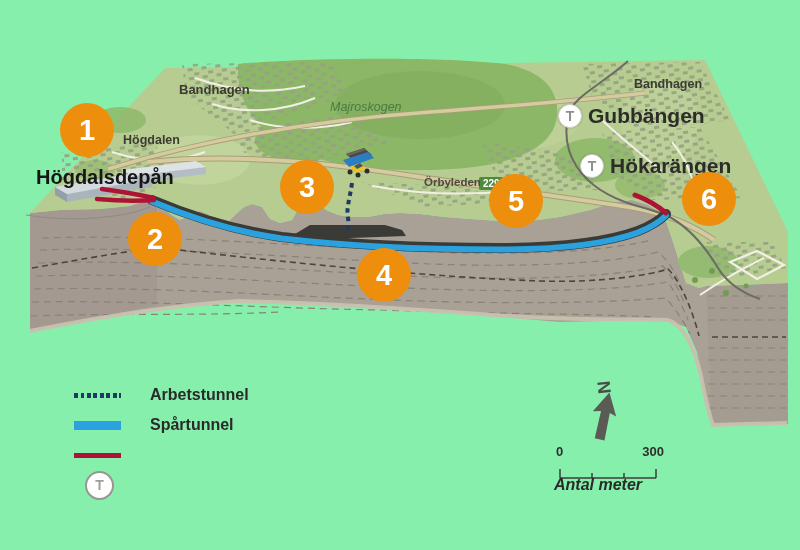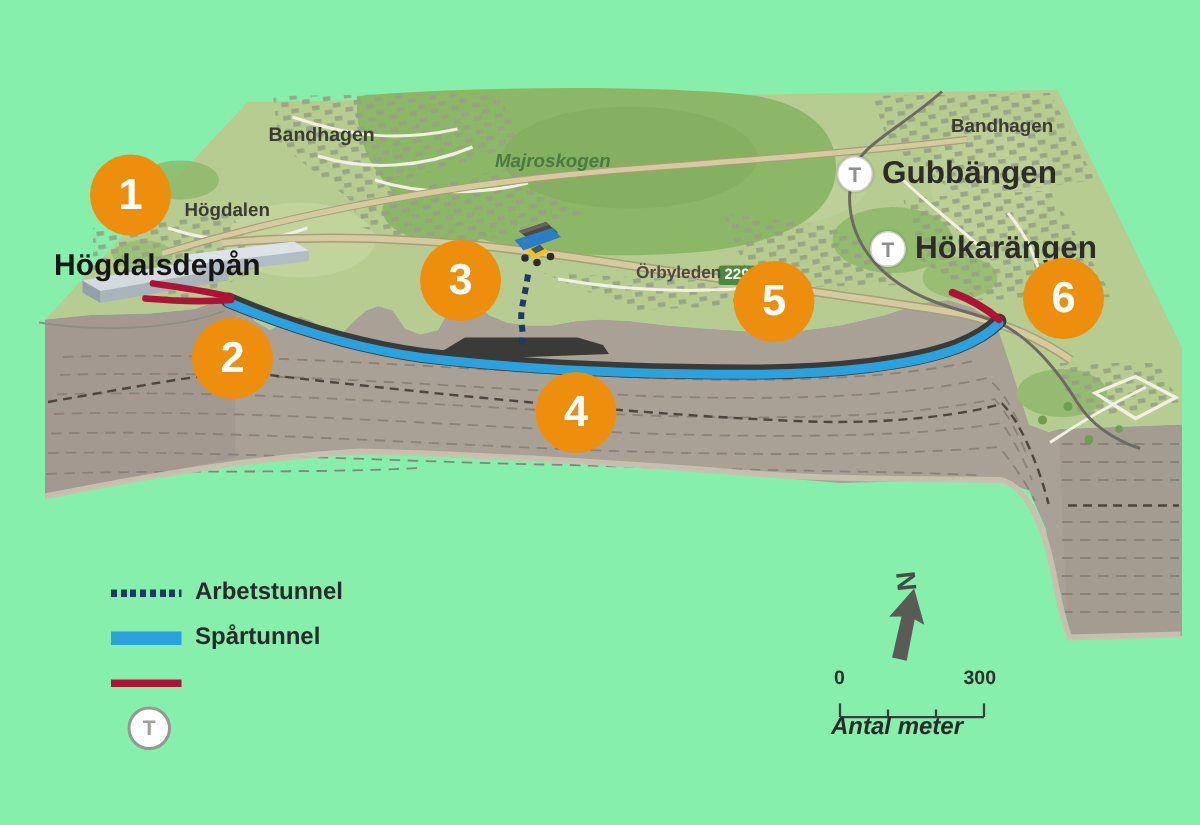--- a/index.html
+++ b/index.html
@@ -3,21 +3,21 @@
 <meta charset="utf-8">
 <style>
   html,body{margin:0;padding:0;background:#fff;}
   body{font-family:"Liberation Sans",sans-serif;}
   #stage{position:relative;width:800px;height:550px;background:#86efac;overflow:hidden;}
   #terrain{position:absolute;left:0;top:0;z-index:0;}
 
   .maplabel{position:absolute;z-index:2;color:#3b3b33;font-weight:700;white-space:nowrap;}
   .lbl-bandhagen{left:179px;top:82px;font-size:13px;}
   .lbl-hogdalen{left:123px;top:133px;font-size:12.5px;}
-  .lbl-majroskogen{left:330px;top:100px;font-size:12.5px;font-style:italic;font-weight:700;color:#4a7a40;}
+  .lbl-majroskogen{left:330px;top:100px;font-size:12.5px;font-style:italic;font-weight:400;color:#4a7a40;}
   .lbl-tallkrogen{left:634px;top:77px;font-size:12.5px;}
   .lbl-orbyleden{left:424px;top:176px;font-size:11.5px;color:#4b4a3c;}
   .lbl-depot{left:36px;top:166px;font-size:20px;color:#161616;}
 
   .road-badge{position:absolute;left:479px;top:177px;z-index:1;background:#4c8b3f;color:#fff;
     font-size:10px;font-weight:700;padding:0px 4px;border-radius:2px;line-height:13px;}
 
   .station{position:absolute;z-index:2;display:flex;align-items:center;}
   .station .disc{width:22px;height:22px;border-radius:50%;background:#fff;border:1px solid #cfcfca;
     display:flex;align-items:center;justify-content:center;color:#8f8f8f;font-weight:700;font-size:14px;
@@ -33,21 +33,21 @@
   .m5{left:489px;top:174px;} .m6{left:682px;top:172px;}
 
   .legend{position:absolute;left:74px;top:380px;z-index:2;}
   .legend-row{display:flex;align-items:center;height:30px;}
   .sw{width:56px;display:flex;align-items:center;justify-content:flex-start;}
   .sw-dash{width:47px;height:5px;background:repeating-linear-gradient(90deg,#1E3A64 0 4px,transparent 4px 6.5px);}
   .sw-blue{width:47px;height:9px;background:#2AA2DF;}
   .sw-red{width:47px;height:5px;background:#AE1336;}
   .sw-t{width:25px;height:25px;margin-left:11px;border-radius:50%;border:2px solid #979792;color:#a0a09b;
     font-weight:700;font-size:14px;display:flex;align-items:center;justify-content:center;background:#fff;}
-  .legend-label{margin-left:0;font-size:16px;font-weight:600;color:#2a2a2a;white-space:nowrap;}
+  .legend-label{margin-left:20px;font-size:16px;font-weight:600;color:#2a2a2a;white-space:nowrap;}
 
   .compass-n{position:absolute;left:597px;top:377px;z-index:2;font-size:18px;font-weight:700;color:#4b4b45;
     transform:rotate(84deg);}
   .compass-arrow{position:absolute;left:584px;top:388px;z-index:2;}
 
   .scalebar{position:absolute;left:552px;top:444px;width:112px;z-index:2;color:#2f2f2b;}
   .scalebar .num{position:absolute;top:0;font-size:13px;font-weight:600;}
   .scalebar .num-start{left:4px;} .scalebar .num-end{right:0px;margin-left:45px;}
   .scalebar svg{position:absolute;left:0;top:14px;}
   .scalebar .caption{position:absolute;left:2px;top:32px;font-size:16px;font-weight:600;color:#2a2a2a;white-space:nowrap;font-style:italic;}

